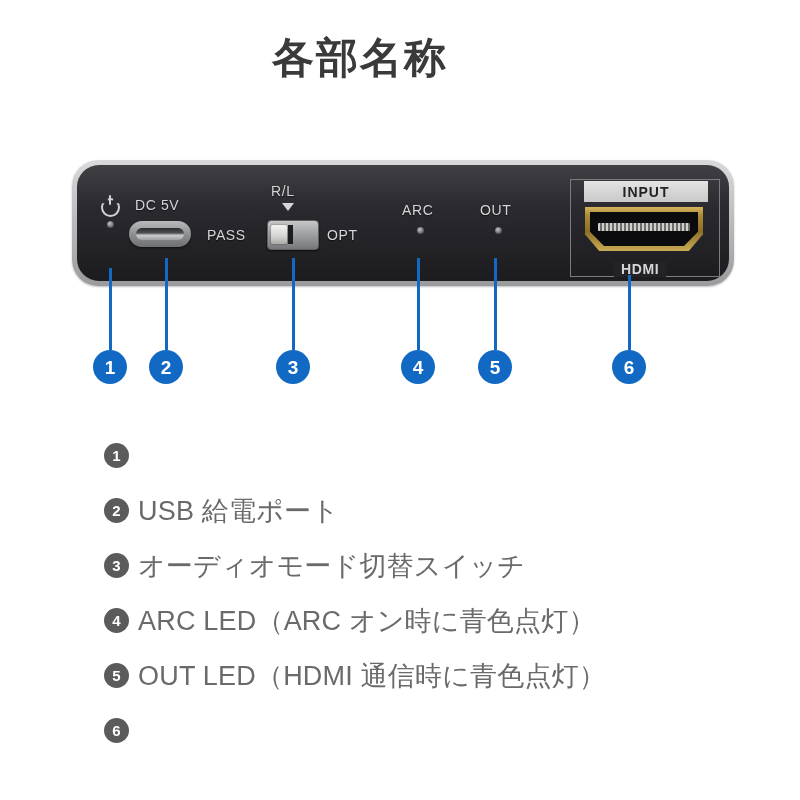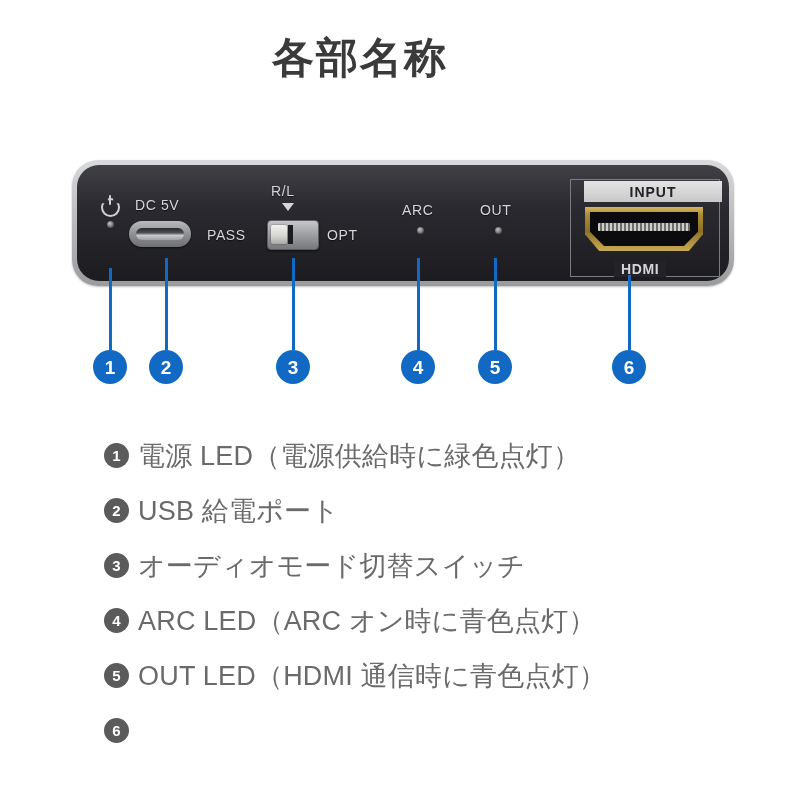--- a/index.html
+++ b/index.html
@@ -157,21 +157,21 @@
   
   .hdmi-frame {
     position: absolute;
     left: 493px; top: 14px;
     width: 148px; height: 96px;
     border: 1px solid #7b7c80;
   }
   .hdmi-input-band {
     position: absolute;
     left: 507px; top: 16px;
-    width: 138px; height: 21px;
+    width: 124px; height: 21px;
     background: linear-gradient(180deg,#e4e4e4,#c9c9c9);
     display: flex;
     align-items: center;
     justify-content: center;
     color: #232327;
     font-size: 14px;
     font-weight: bold;
     letter-spacing: 1px;
   }
   .hdmi-port {
@@ -315,21 +315,20 @@
 <div class="marker" style="left:93px;  top:350px;">1</div>
 <div class="marker" style="left:149px; top:350px;">2</div>
 <div class="marker" style="left:276px; top:350px;">3</div>
 <div class="marker" style="left:401px; top:350px;">4</div>
 <div class="marker" style="left:478px; top:350px;">5</div>
 <div class="marker" style="left:612px; top:350px;">6</div>
 
 <div class="legend">
   <div class="legend-row">
     <div class="legend-num">1</div>
-    <div class="legend-text">電源 LED（電源供給時に緑色点灯）</div>
   </div>
   <div class="legend-row">
     <div class="legend-num">2</div>
     <div class="legend-text">USB 給電ポート</div>
   </div>
   <div class="legend-row">
     <div class="legend-num">3</div>
     <div class="legend-text">オーディオモード切替スイッチ</div>
   </div>
   <div class="legend-row">

